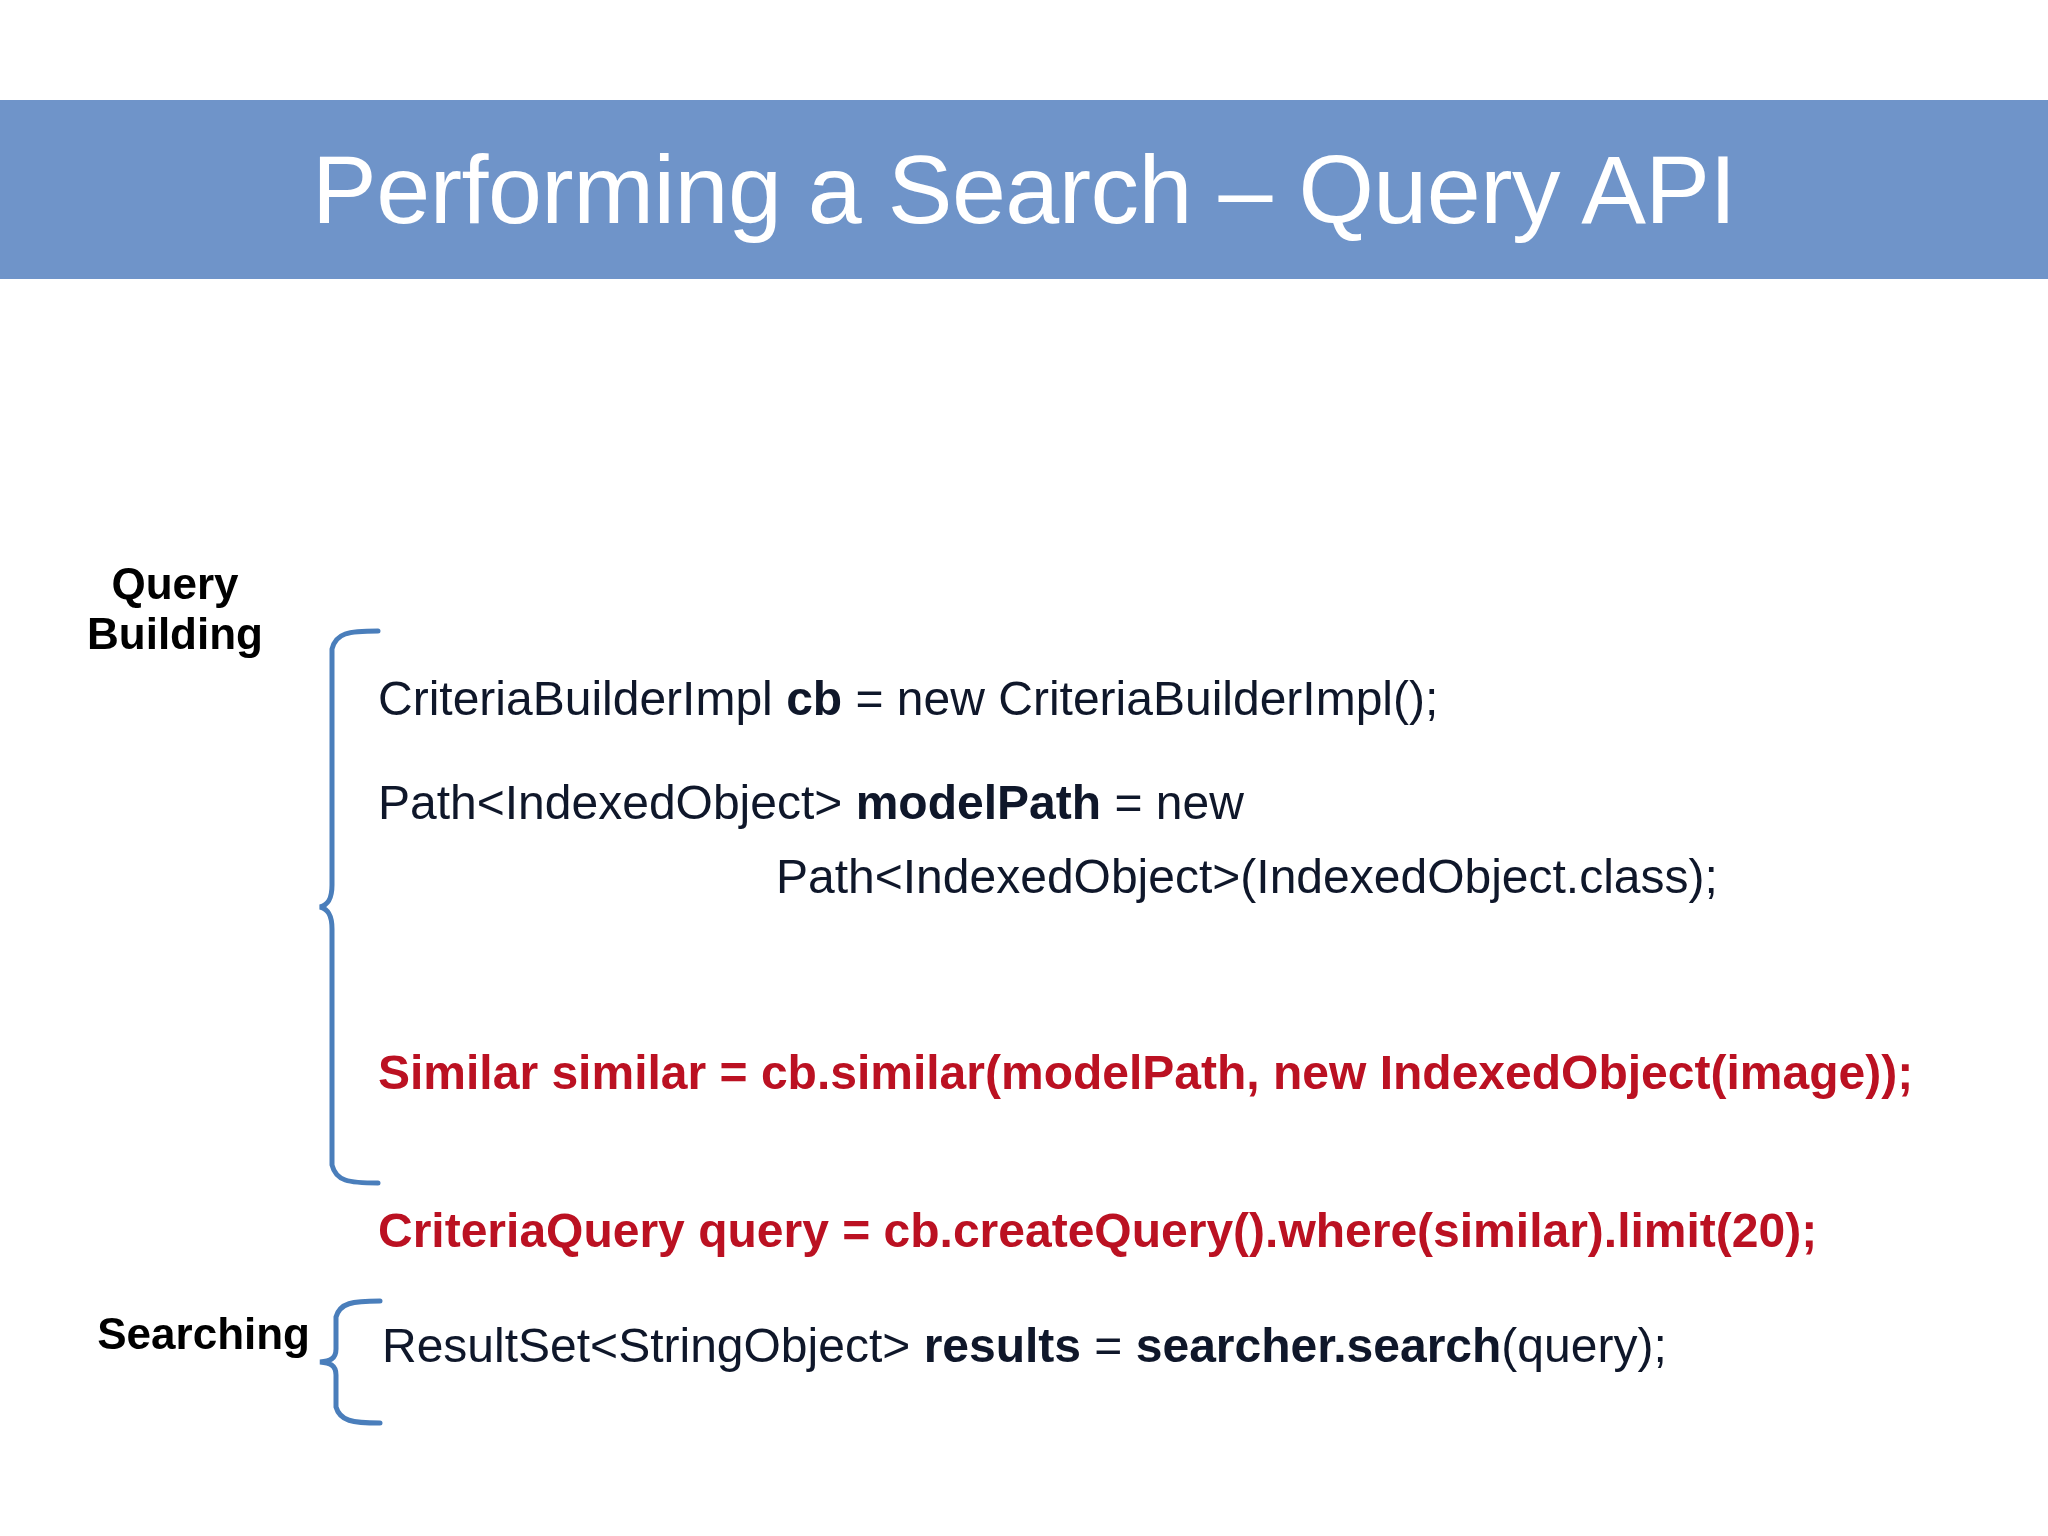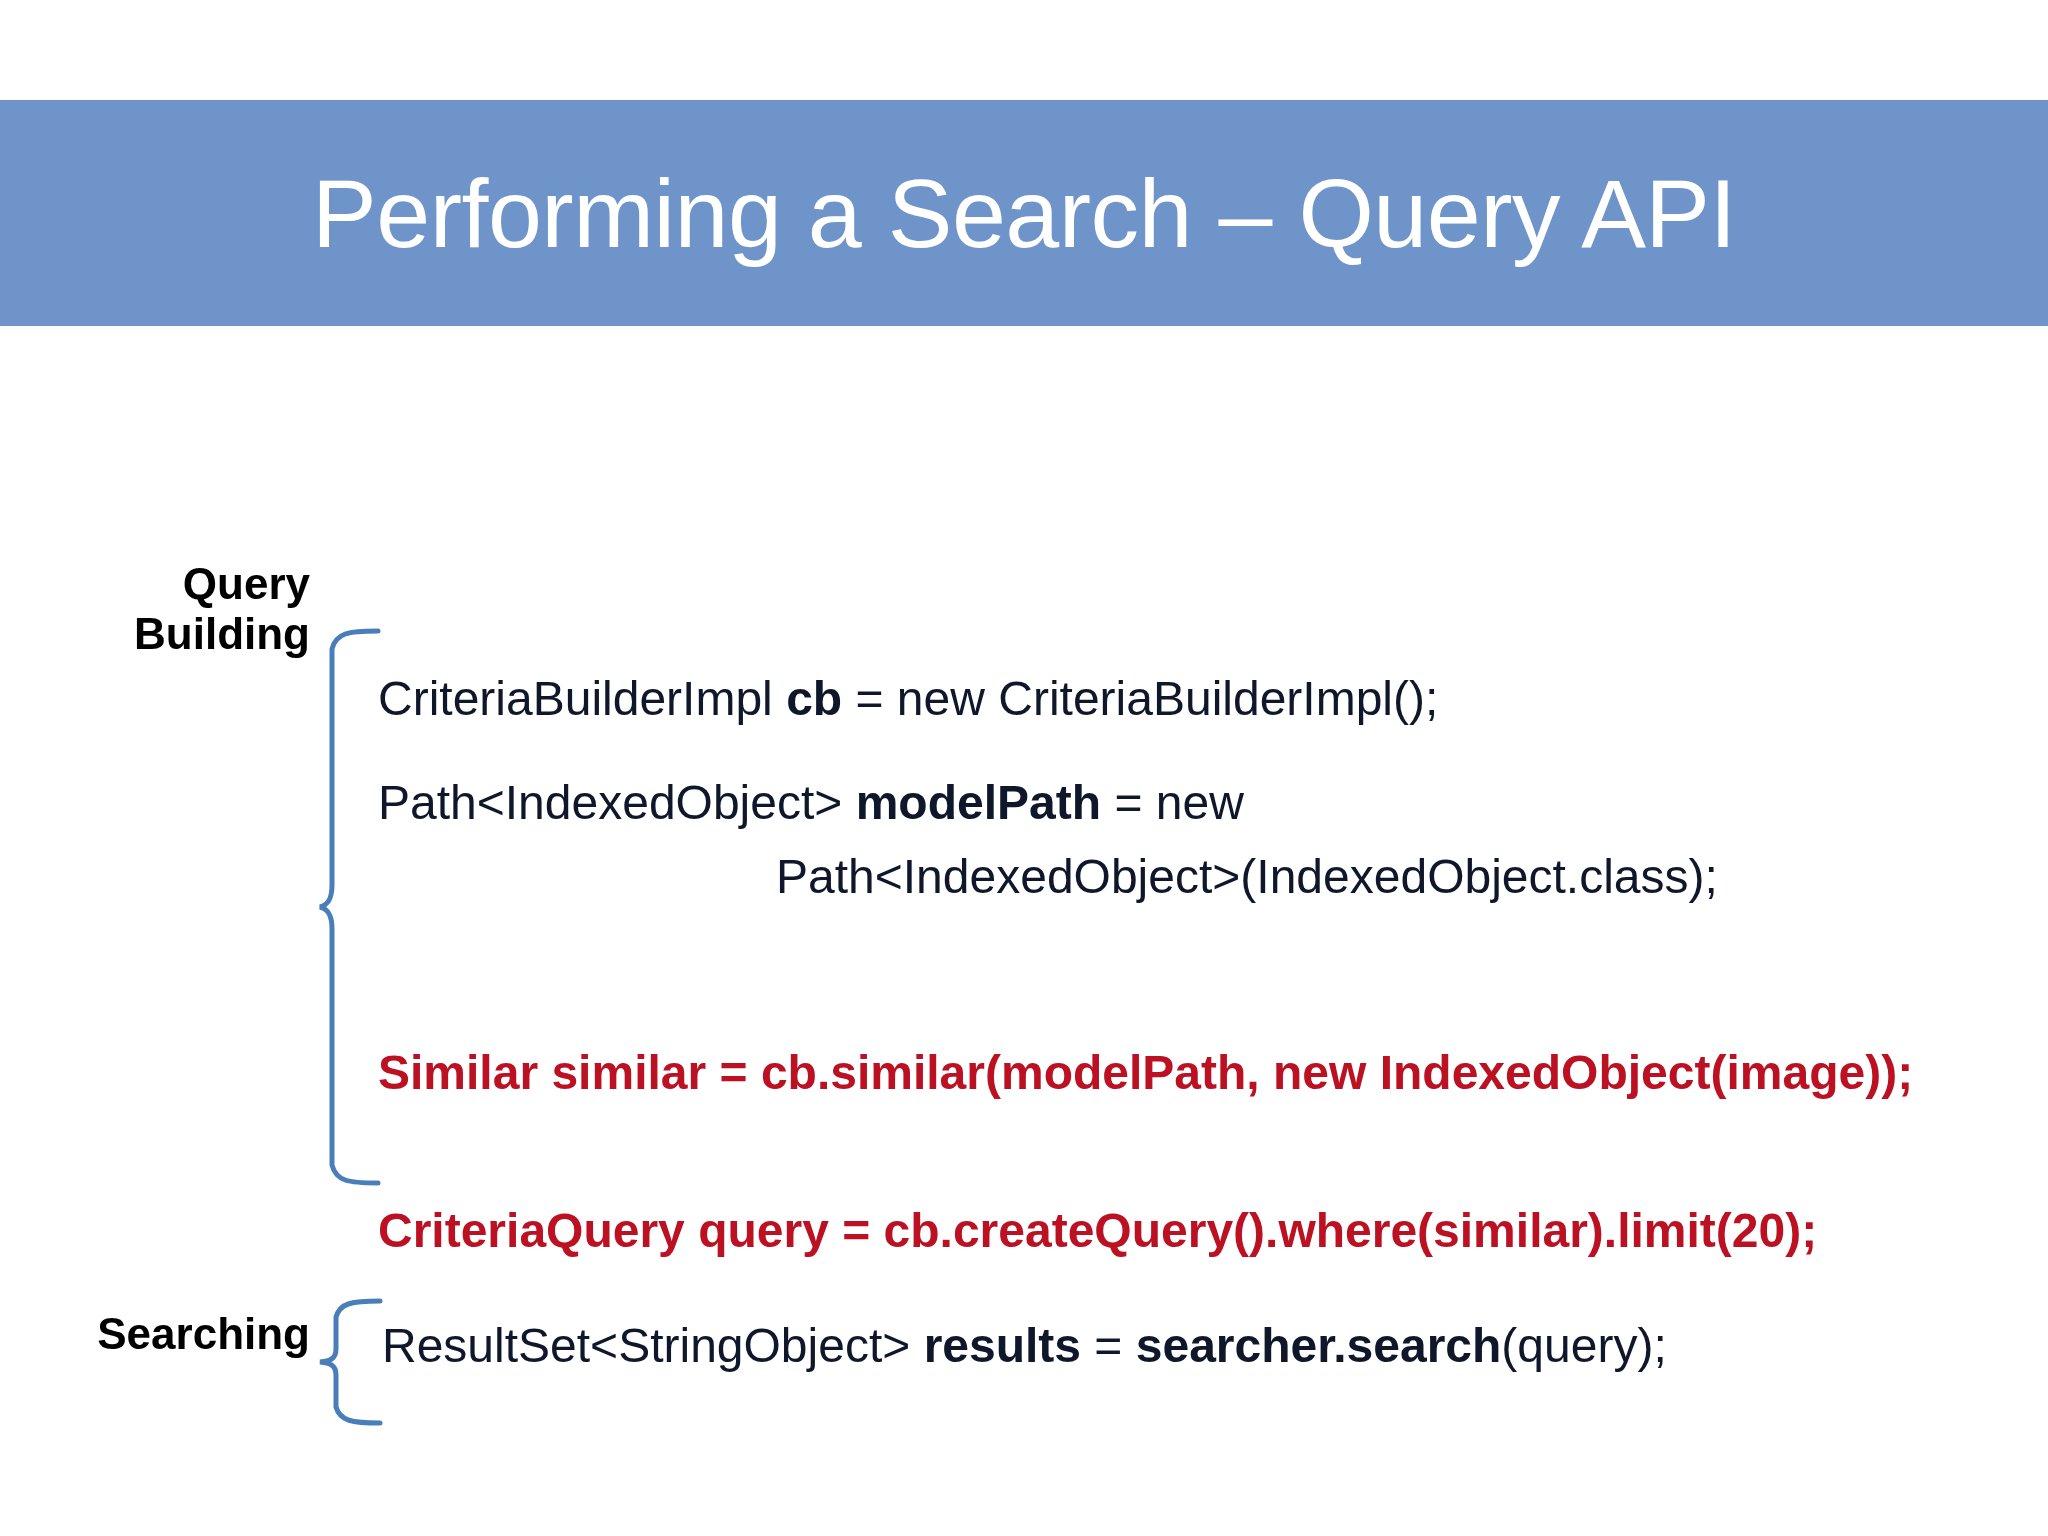--- a/index.html
+++ b/index.html
@@ -14,21 +14,21 @@
     overflow: hidden;
     position: relative;
   }
 
   
   #title-bar {
     position: absolute;
     left: 0;
     top: 100px;
     width: 2048px;
-    height: 226px;
+    height: 179px;
     background: #6f94c9;
     display: flex;
     align-items: center;
     justify-content: center;
   }
   #title-text {
     color: #ffffff;
     font-size: 97px;
     font-weight: 400;
     letter-spacing: -0.5px;
@@ -46,21 +46,21 @@
     height: 1249px;
   }
 
   
   .section-label {
     position: absolute;
     color: #000000;
     font-weight: bold;
     font-size: 44px;
     line-height: 1.13;
-    text-align: right;
+    text-align: center;
     font-family: "Liberation Sans", sans-serif;
   }
   #label-query-building {
     left: 40px;
     top: 272px;
     width: 270px;
   }
   #label-searching {
     left: 20px;
     top: 1022px;

